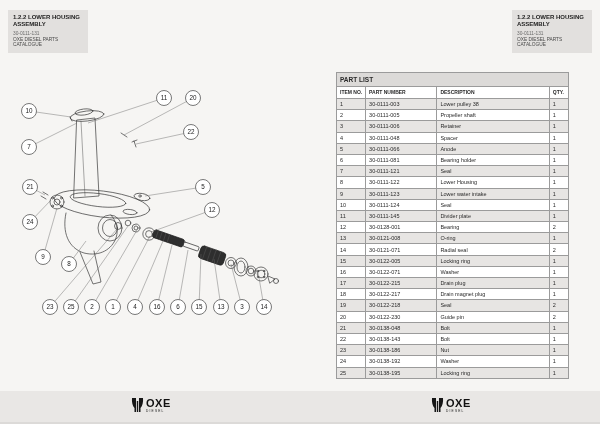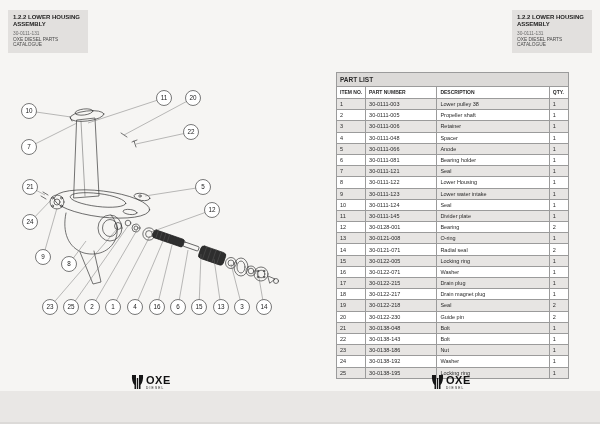--- a/index.html
+++ b/index.html
@@ -25,21 +25,21 @@
   .hdr-cat{font-size:4.8px;color:#4a4a4a;margin-top:1.5px;}
 
   
   .footer-band{
     position:absolute;left:0;top:391px;width:600px;height:33px;
     background:#e9e7e5;border-bottom:2px solid #dcdad8;box-sizing:border-box;
   }
   .page-num{position:absolute;top:402px;font-size:6.5px;color:#333;}
   #pn-left{left:20px;}
   #pn-right{right:18px;}
-  .logo{position:absolute;top:374px;display:flex;align-items:center;gap:2px;}
+  .logo{position:absolute;top:397px;display:flex;align-items:center;gap:2px;}
   #logo-left{left:131px;}
   #logo-right{left:431px;}
   .logo-text{display:flex;flex-direction:column;line-height:1;}
   .logo-brand{font-size:11px;font-weight:bold;letter-spacing:0.5px;color:#111;}
   .logo-sub{font-size:3.2px;letter-spacing:1.2px;color:#111;margin-top:0.5px;}
 
   
   #diagram-svg{position:absolute;left:0;top:0;}
   .draw path,.draw ellipse,.draw circle,.draw rect,.draw line{
     fill:none;stroke:#3a3a3a;stroke-width:0.7;stroke-linejoin:round;stroke-linecap:round;

